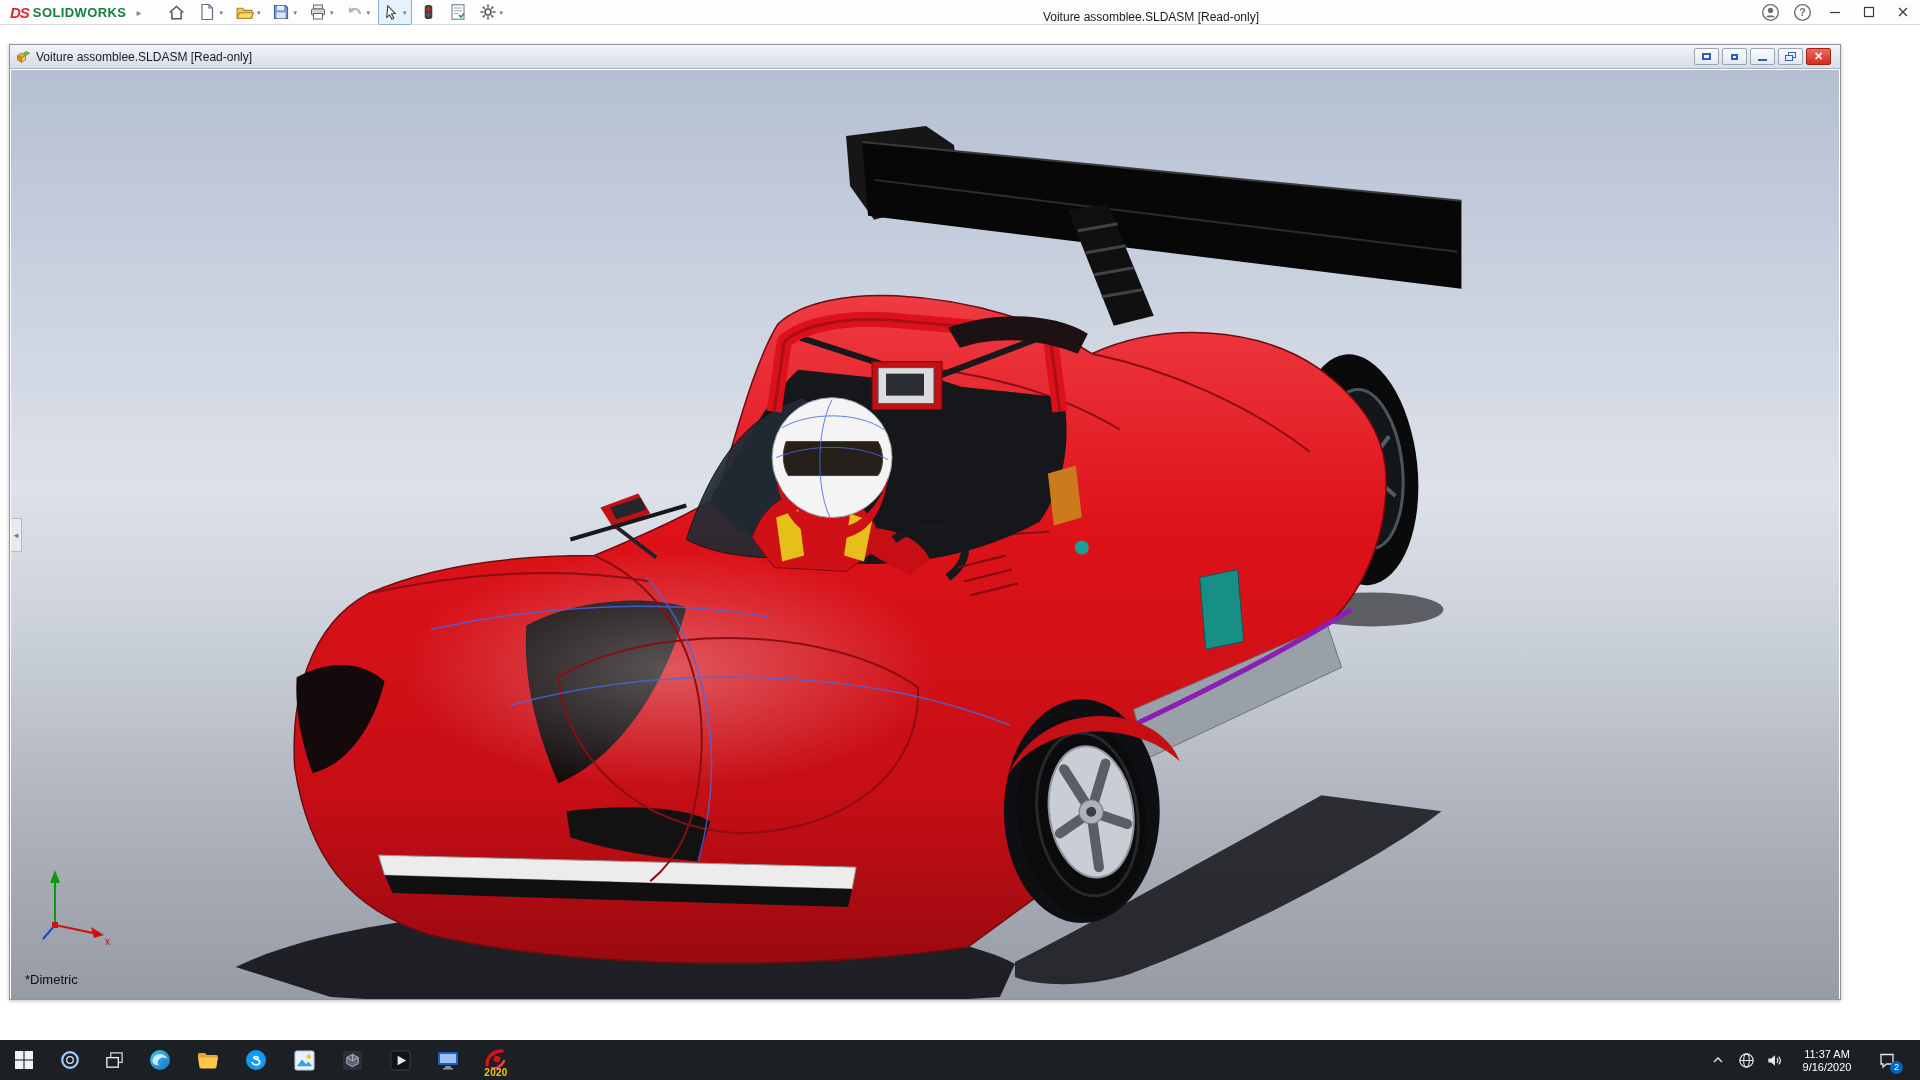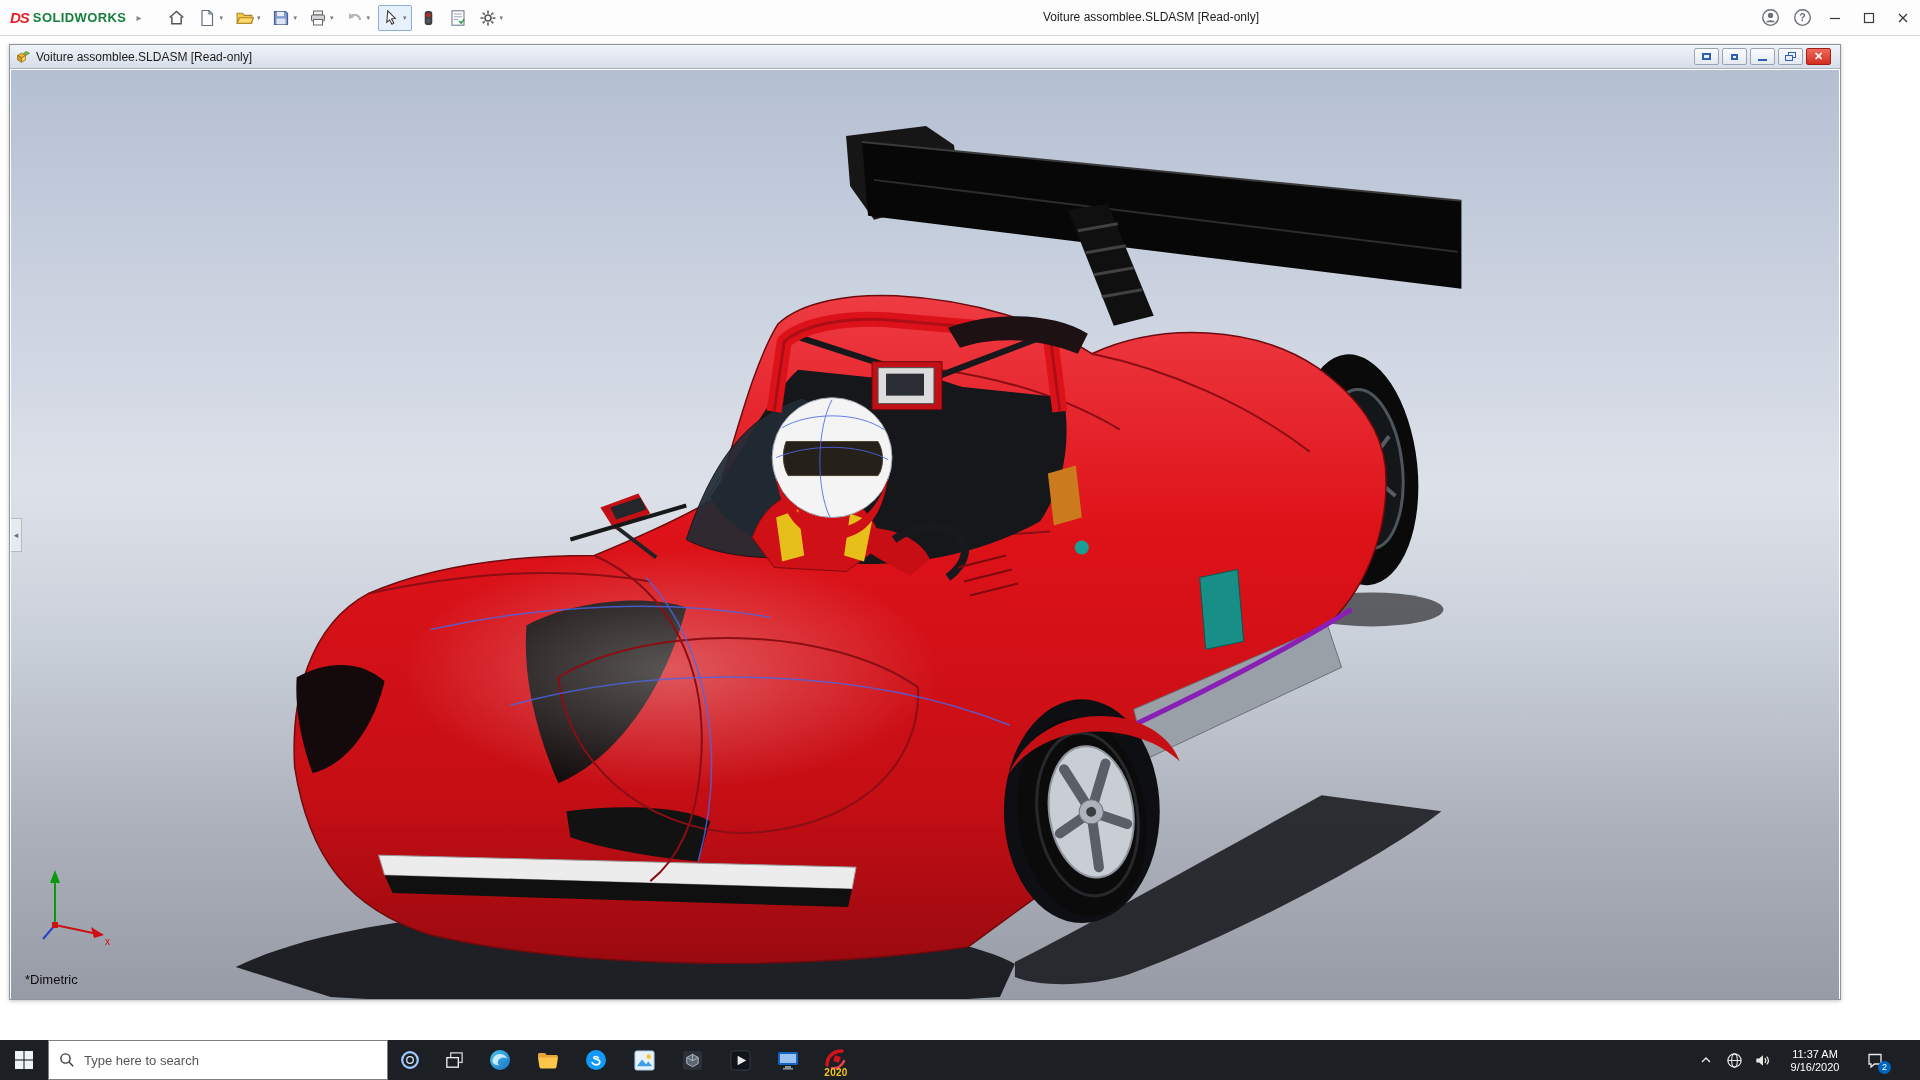--- a/index.html
+++ b/index.html
@@ -1,21 +1,21 @@
 <!DOCTYPE html>
 <html><head>
 <meta charset="utf-8">
 <style>
   * { margin:0; padding:0; box-sizing:border-box; }
   html,body { width:1920px; height:1080px; overflow:hidden; background:#ffffff;
               font-family:"Liberation Sans", sans-serif; }
   .screen { position:relative; width:1920px; height:1080px; background:#fff; }
 
   
-  .titlebar { position:absolute; top:0; left:0; width:1920px; height:36px;
+  .titlebar { position:absolute; top:0; left:0; width:1920px; height:25px;
               background:#fdfdfd; border-bottom:1px solid #dadada;
               display:flex; align-items:center; z-index:30; }
   .brand { display:flex; align-items:center; gap:4px; padding-left:10px; }
   .brand .ds { color:#e8222a; font-weight:bold; font-style:italic; font-size:15px; letter-spacing:-1px; }
   .brand .sw { color:#15803d; font-weight:bold; font-size:13px; letter-spacing:.4px; }
   .expand-arrow { color:#888; font-size:10px; margin-left:10px; }
   .tools { display:flex; align-items:center; margin-left:22px; gap:4px; }
   .tbtn { height:26px; display:flex; align-items:center; gap:3px; padding:0 4px; border-radius:2px; }
   .tbtn.active { border:1px solid #8ab0d8; background:#e7f1fb; }
   .tbtn svg { display:block; }
@@ -60,21 +60,21 @@
   
   .taskbar { position:absolute; left:0; bottom:0; width:1920px; height:40px;
              background:#1c1f24; display:flex; align-items:stretch; z-index:40; }
   .tkbtn { width:48px; display:flex; align-items:center; justify-content:center; position:relative; }
   .tkbtn.narrow { width:44px; }
   .search { width:340px; background:#ffffff; border:1px solid #7f7f7f; display:flex;
             align-items:center; gap:9px; padding:0 10px; }
   .search input { border:none; outline:none; flex:1; font-size:13px; color:#222;
                   font-family:"Liberation Sans", sans-serif; background:transparent; }
   .search input::placeholder { color:#555; }
-  .tray { margin-left:auto; display:flex; align-items:center; gap:2px; padding-right:18px; }
+  .tray { margin-left:auto; display:flex; align-items:center; gap:2px; padding-right:6px; }
   .trbtn { width:26px; height:40px; display:flex; align-items:center; justify-content:center; }
   .clock { width:76px; text-align:center; color:#fff; font-size:11px; line-height:13px; padding-top:1px; }
   .badgebtn { position:relative; width:40px; height:40px; display:flex; align-items:center; justify-content:center; }
   .badge { position:absolute; right:4px; bottom:6px; min-width:13px; height:13px; border-radius:7px;
            background:#0067c0; color:#fff; font-size:9px; line-height:13px; text-align:center; padding:0 2px; }
   .sw-year { position:absolute; bottom:2px; left:0; right:0; text-align:center;
              color:#f5c518; font-size:10px; font-weight:bold; letter-spacing:.3px; }
   .desk-sliver { width:5px; border-left:1px solid #3a3e44; }
 </style>
 </head>
@@ -395,27 +395,20 @@
   <div class="taskbar">
     <div class="tkbtn">
       <svg width="18" height="18" viewBox="0 0 17 17">
         <rect x="0" y="0" width="8" height="8" fill="#eef3f8"></rect>
           <rect x="9" y="0" width="8" height="8" fill="#eef3f8"></rect>
         <rect x="0" y="9" width="8" height="8" fill="#eef3f8"></rect>
           <rect x="9" y="9" width="8" height="8" fill="#eef3f8"></rect>
       </svg>
     </div>
 
-    <div class="search">
-      <svg width="16" height="16" viewBox="0 0 16 16">
-        <circle cx="6.5" cy="6.5" r="4.6" fill="none" stroke="#3a3a3a" stroke-width="1.4"></circle>
-        <line x1="10" y1="10" x2="14.2" y2="14.2" stroke="#3a3a3a" stroke-width="1.4"></line>
-      </svg>
-      <input type="text" placeholder="Type here to search" style="">
-    </div>
 
     <div class="tkbtn narrow">
       <svg width="22" height="22" viewBox="0 0 24 24">
         <circle cx="12" cy="12" r="8.5" fill="none" stroke="#9ecbff" stroke-width="2.4"></circle>
         <circle cx="12" cy="12" r="3.6" fill="none" stroke="#d6e9ff" stroke-width="1.4"></circle>
       </svg>
     </div>
     <div class="tkbtn narrow">
       <svg width="21" height="21" viewBox="0 0 22 22">
         <rect x="7" y="3" width="12" height="10" fill="none" stroke="#c9ccd1" stroke-width="1.4"></rect>

